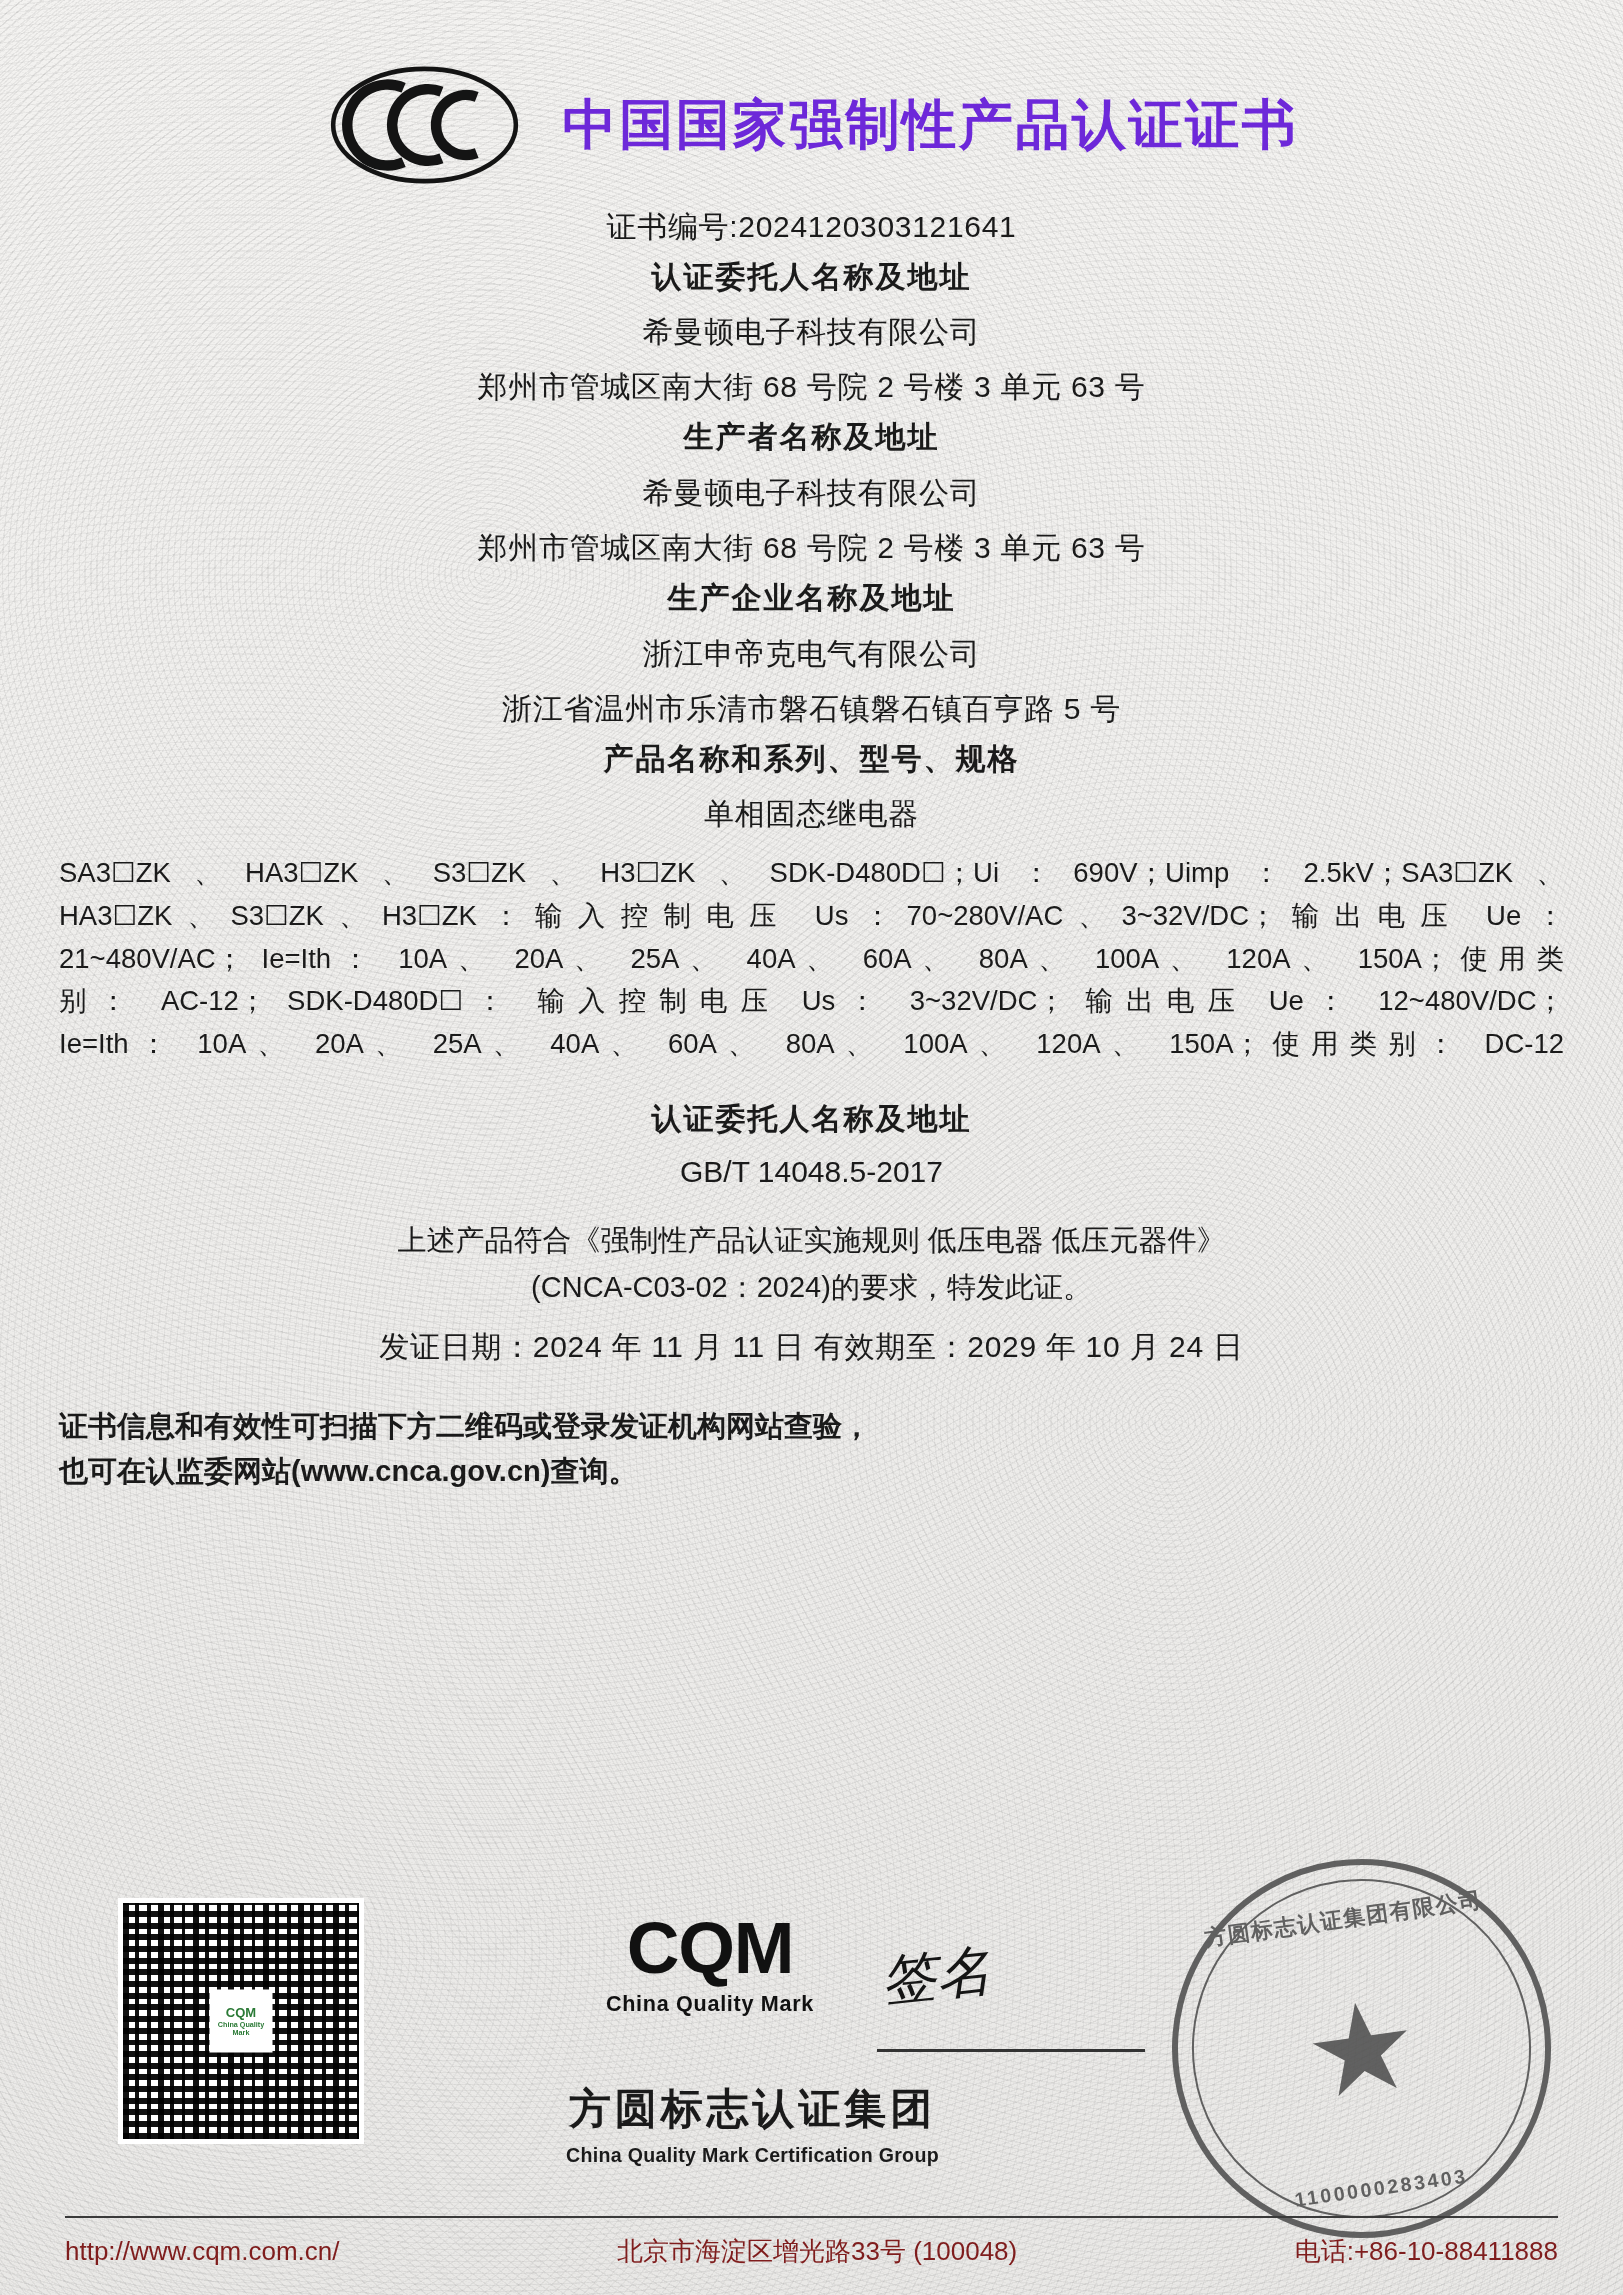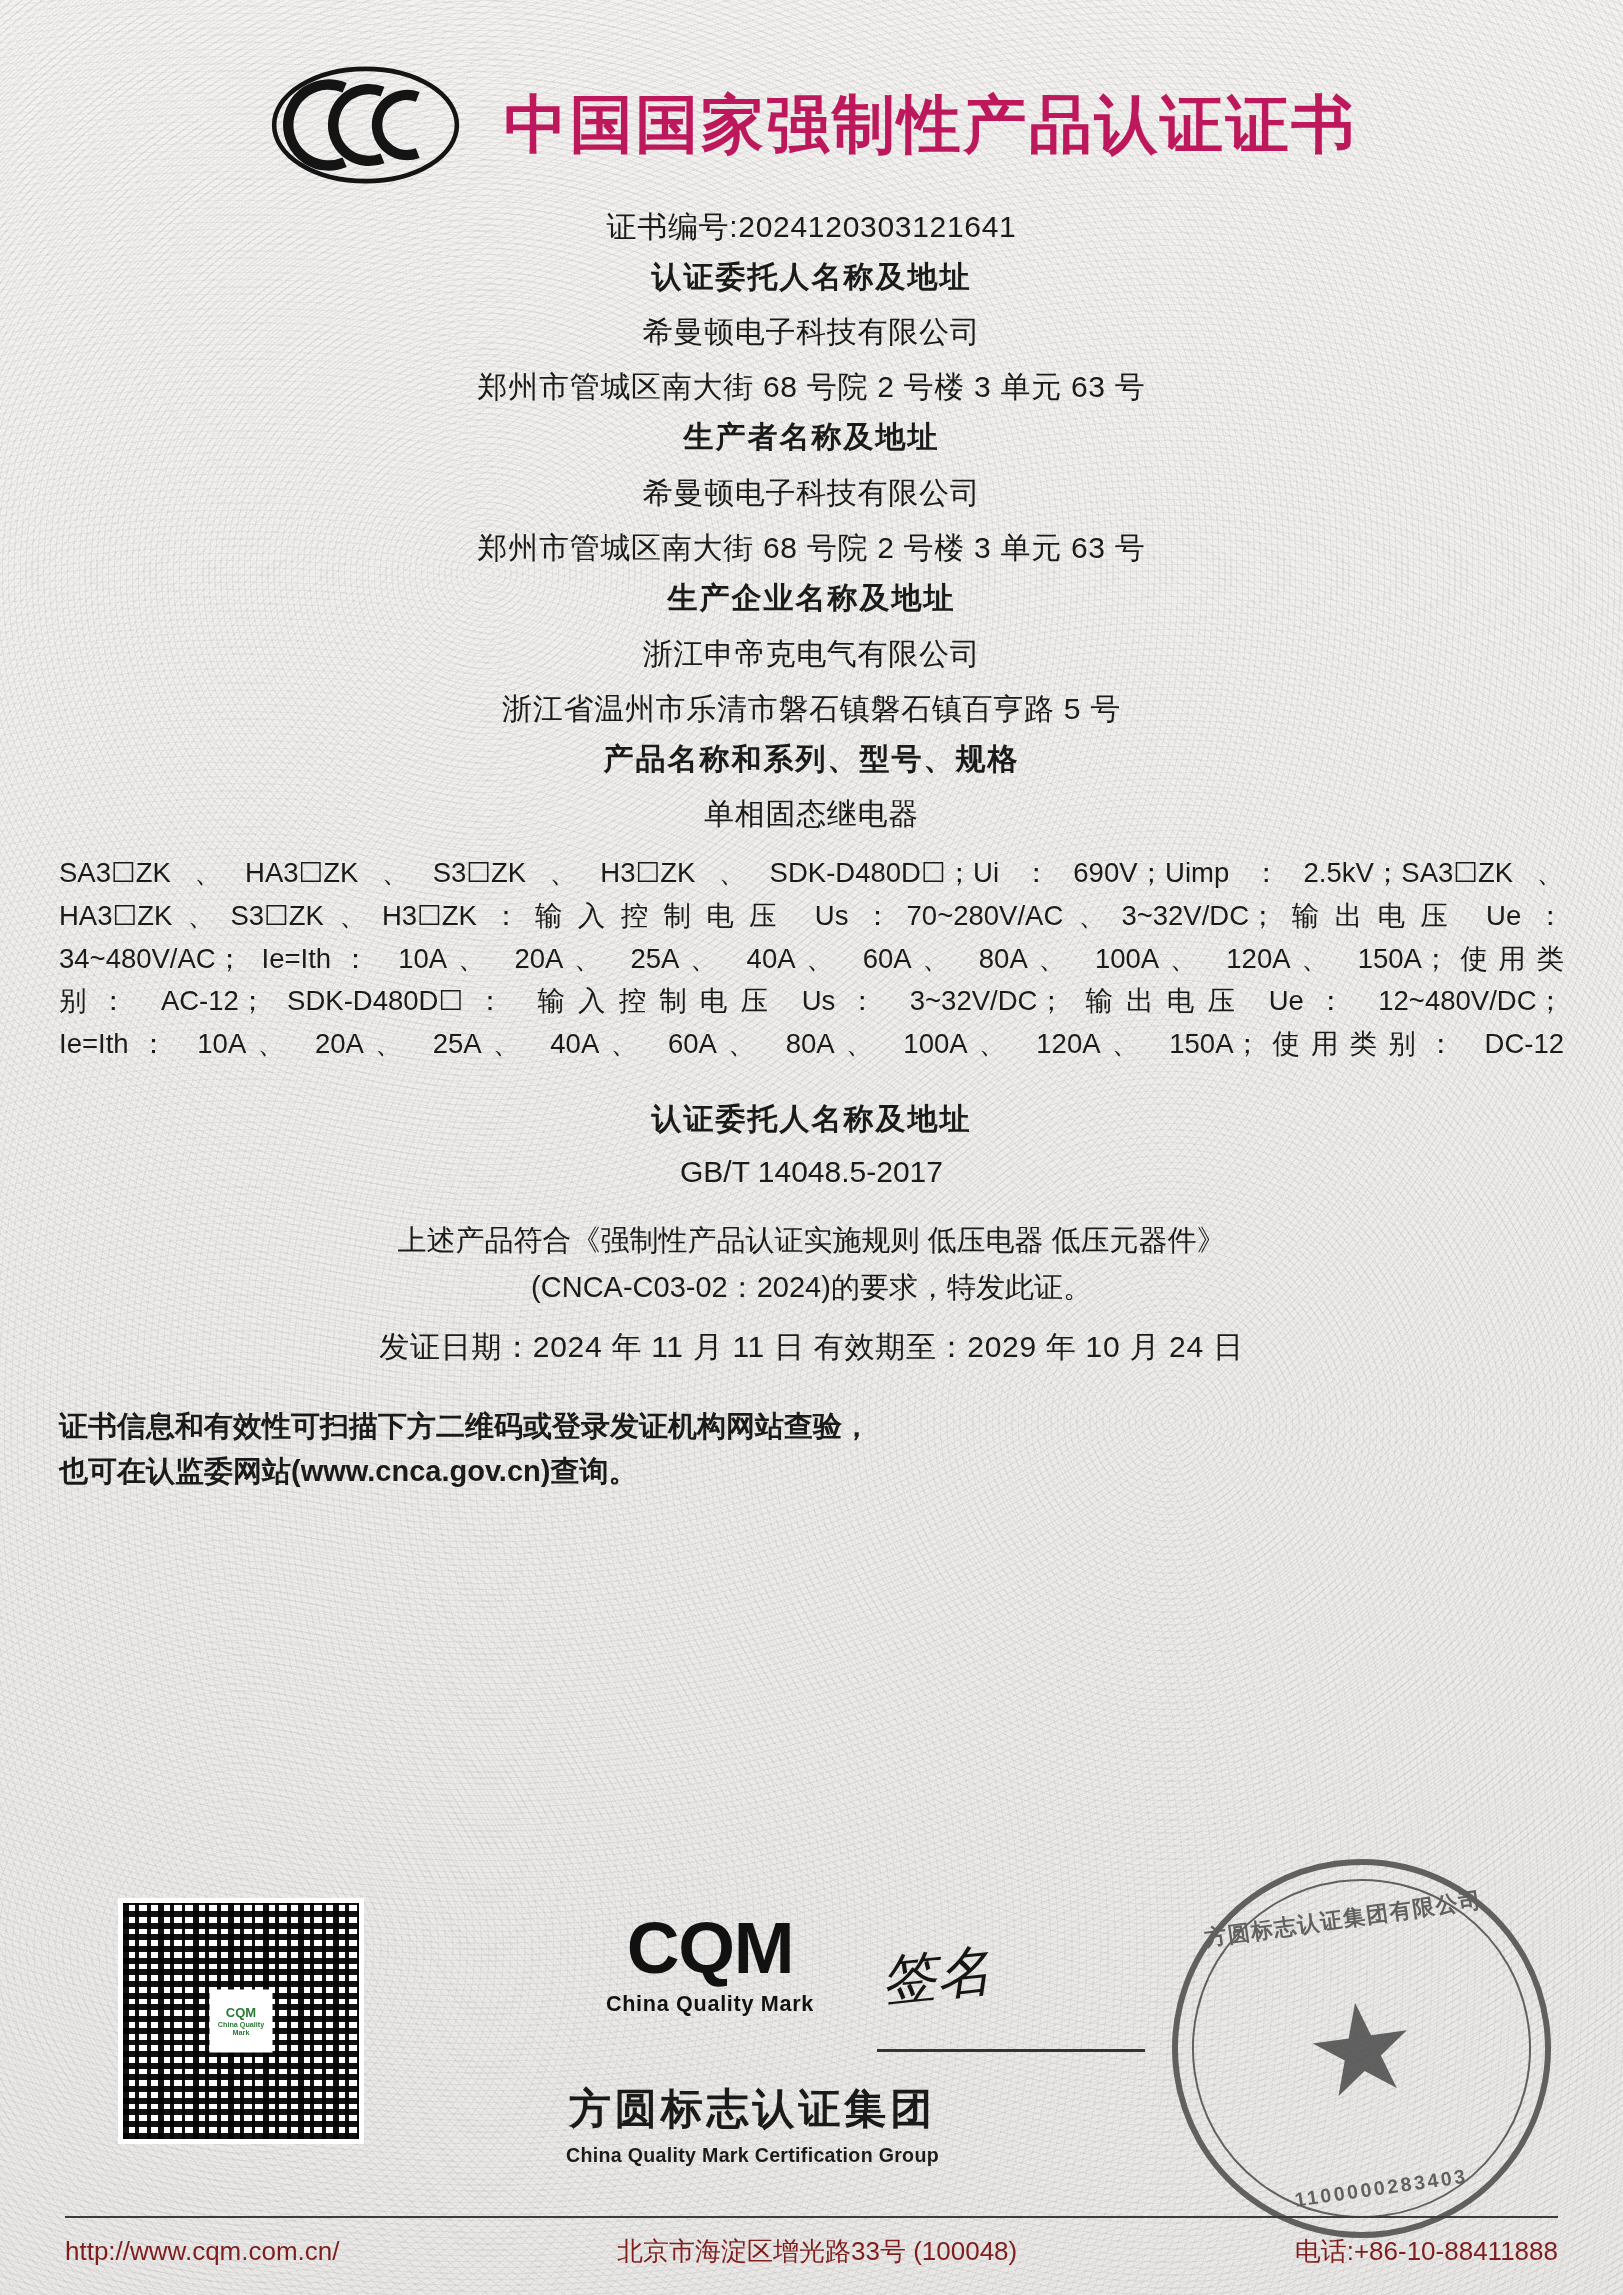--- a/index.html
+++ b/index.html
@@ -42,25 +42,25 @@
     justify-content: center;
     gap: 22px;
     margin-top: 17px;
   }
   .ccc-logo {
     width: 216px;
     height: 124px;
     flex: 0 0 auto;
   }
   .main-title {
-    font-size: 63px;
+    font-size: 54px;
     font-weight: bold;
     letter-spacing: 2.6px;
     white-space: nowrap;
-    color: #be185d;
+    color: #6d28d9;
   }
 
   .cert-no {
     text-align: center;
     font-size: 30px;
     margin-top: 19.6px;
     letter-spacing: 0.7px;
   }
 
   
@@ -333,21 +333,21 @@
   </div>
 
   <div class="section">
     <div class="sec-title">产品名称和系列、型号、规格</div>
     <div class="sec-line">单相固态继电器</div>
   </div>
 
   <div class="spec-block">
     <p>SA3☐ZK、HA3☐ZK、S3☐ZK、H3☐ZK、SDK-D480D☐；Ui：690V；Uimp：2.5kV；SA3☐ZK、</p>
     <p>HA3☐ZK、S3☐ZK、H3☐ZK：输入控制电压 Us：70~280V/AC、3~32V/DC；输出电压 Ue：</p>
-    <p>34~480V/AC； Ie=Ith： 10A、 20A、 25A、 40A、 60A、 80A、 100A、 120A、 150A；使用类</p>
+    <p>21~480V/AC； Ie=Ith： 10A、 20A、 25A、 40A、 60A、 80A、 100A、 120A、 150A；使用类</p>
     <p>别： AC-12； SDK-D480D☐： 输入控制电压 Us： 3~32V/DC； 输出电压 Ue： 12~480V/DC；</p>
     <p>Ie=Ith： 10A、 20A、 25A、 40A、 60A、 80A、 100A、 120A、 150A；使用类别： DC-12</p>
   </div>
 
   <div class="standard-title">认证委托人名称及地址</div>
   <div class="standard-value">GB/T 14048.5-2017</div>
 
   <div class="statement">
     <div class="l1">上述产品符合《强制性产品认证实施规则  低压电器  低压元器件》</div>
     <div class="l2">(CNCA-C03-02：2024)的要求，特发此证。</div>

